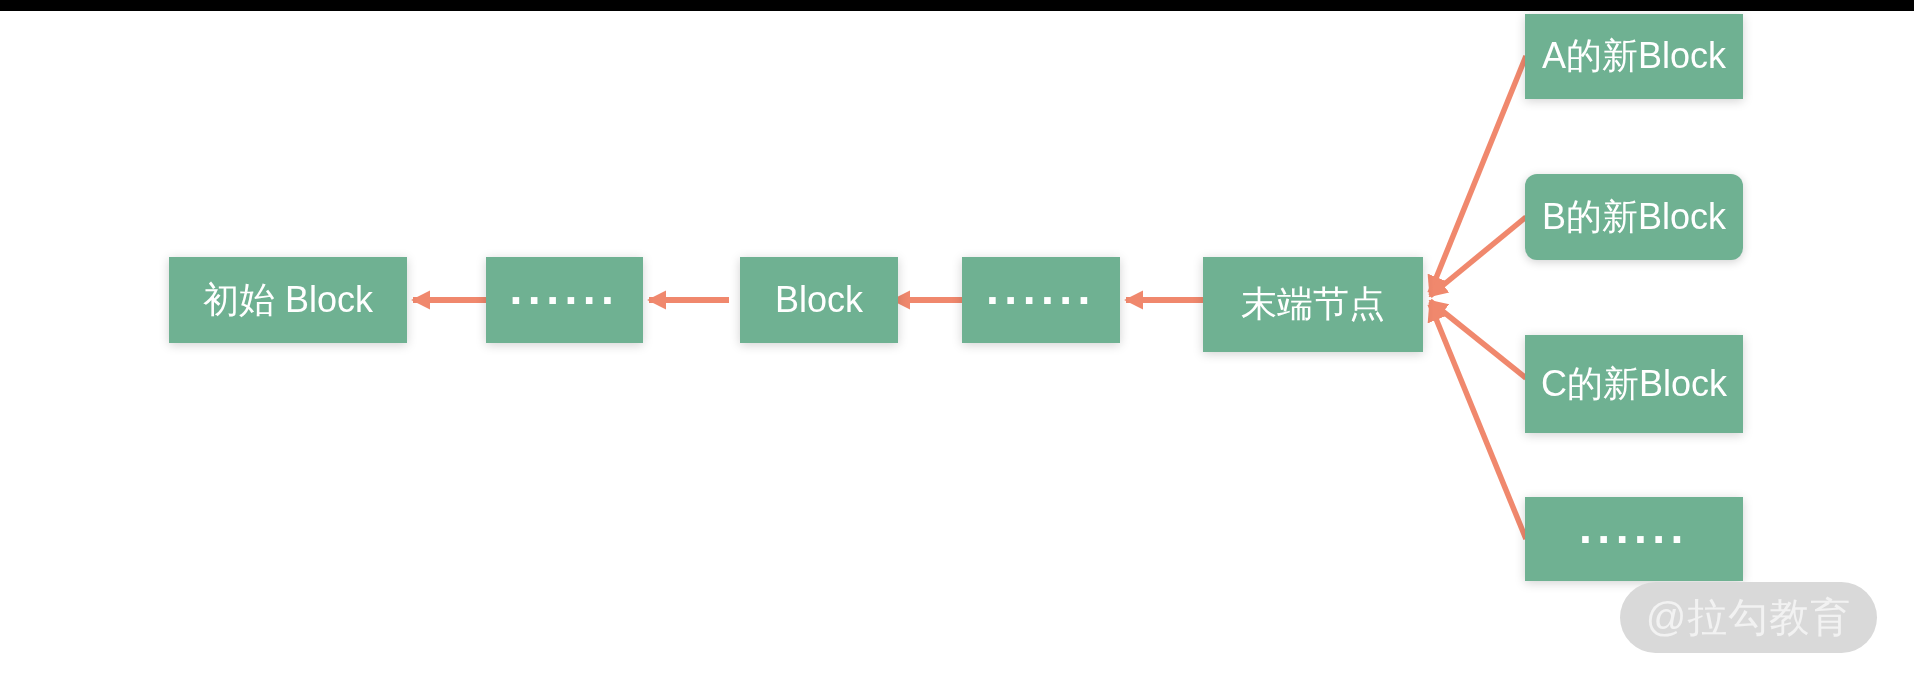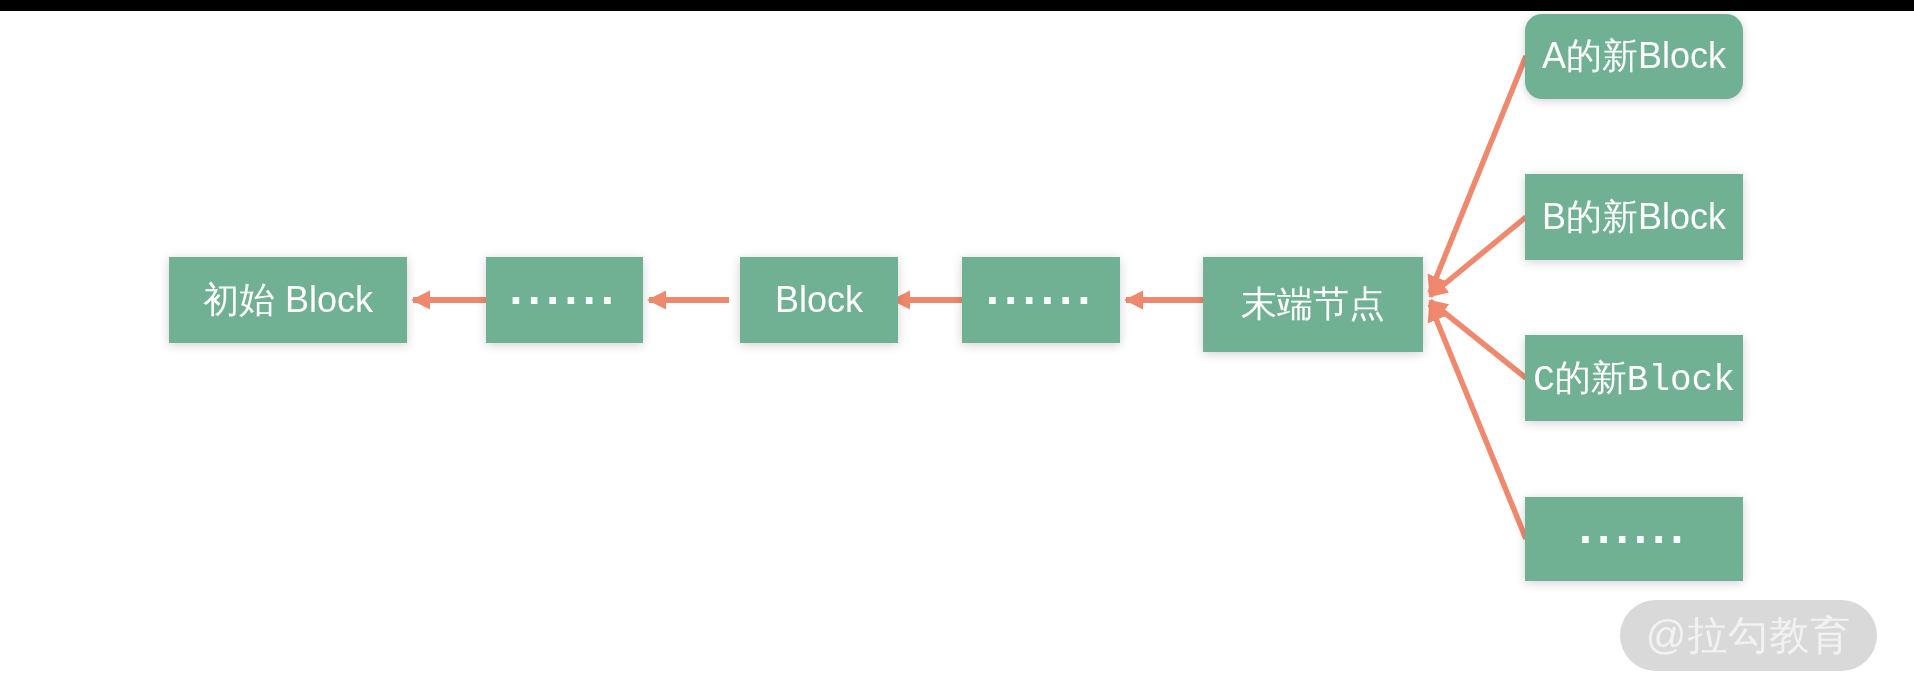--- a/index.html
+++ b/index.html
@@ -46,37 +46,36 @@
     letter-spacing: 3px;
     line-height: 0;
   }
   
   #node-initial   { left: 169px;  top: 257px; width: 238px; height: 86px; }
   #node-dots-1    { left: 486px;  top: 257px; width: 157px; height: 86px; }
   #node-block     { left: 740px;  top: 257px; width: 158px; height: 86px; }
   #node-dots-2    { left: 962px;  top: 257px; width: 158px; height: 86px; }
   #node-terminal  { left: 1203px; top: 257px; width: 220px; height: 95px; }
   
-  #node-new-a     { left: 1525px; top: 14px;  width: 218px; height: 85px; border-radius: 17px; }
-  #node-new-b     { left: 1525px; top: 174px; width: 218px; height: 86px; }
-  #node-new-c     { left: 1525px; top: 335px; width: 218px; height: 86px; font-family: Liberation Mono, monospace; }
+  #node-new-a     { left: 1525px; top: 14px;  width: 218px; height: 85px; }
+  #node-new-b     { left: 1525px; top: 174px; width: 218px; height: 86px; border-radius: 12px; }
+  #node-new-c     { left: 1525px; top: 335px; width: 218px; height: 98px; }
   #node-new-dots  { left: 1525px; top: 497px; width: 218px; height: 84px; }
   .watermark {
     position: absolute;
     left: 1620px; top: 582px;
     width: 257px; height: 71px;
     background: #D9D9D9;
     border-radius: 36px;
     color: #F2F2F2;
     font-size: 40px;
     display: flex;
     align-items: center;
     justify-content: center;
     letter-spacing: 1px;
-    margin-top: 18px;
   }
 </style>
 </head>
 <body>
 
 <div class="stage">
 
   <div class="top-bar"></div>
 
   <svg class="arrow-layer" width="1914" height="682" viewBox="0 0 1914 682" xmlns="http://www.w3.org/2000/svg">

